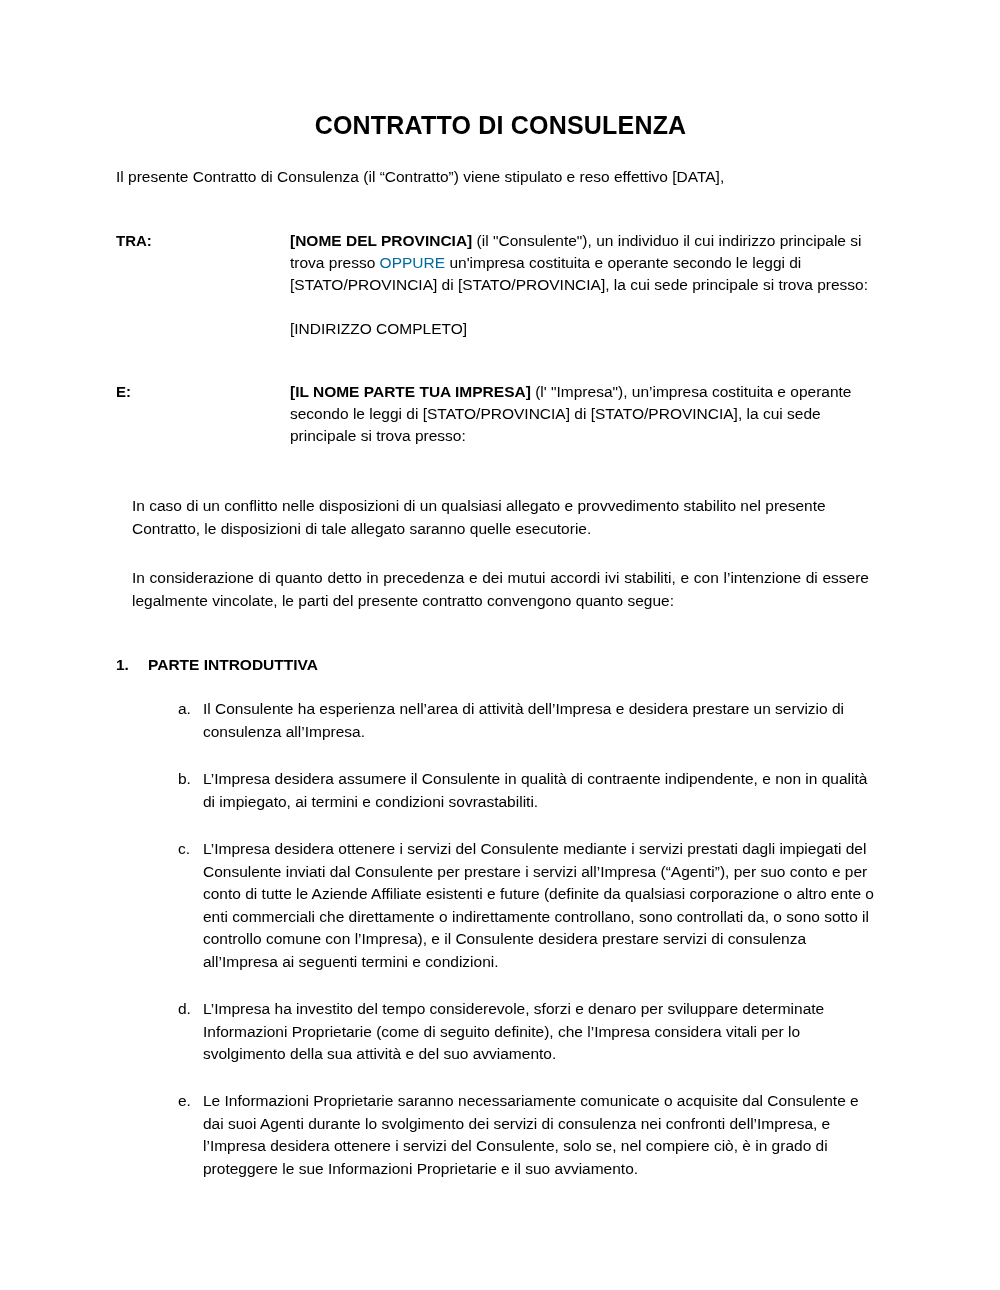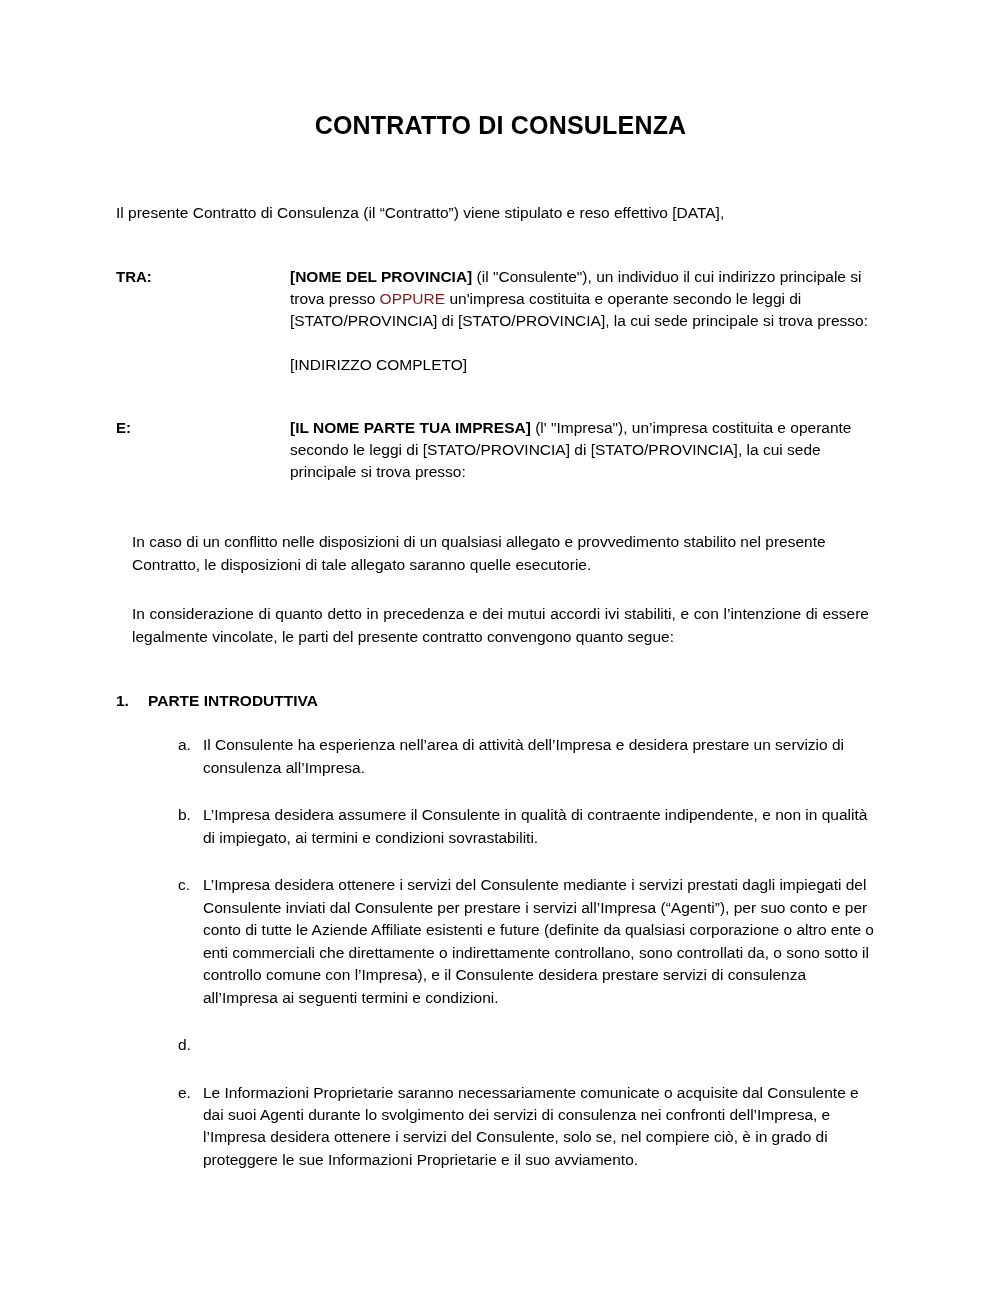--- a/index.html
+++ b/index.html
@@ -34,21 +34,21 @@
     letter-spacing: 0.2px;
     margin: 0;
     padding-top: 110px;
     line-height: 1.2;
   }
 
   
   .intro {
     font-size: 15.5px;
     line-height: 1.45;
-    margin-top: 62px;
+    margin-top: 26px;
   }
 
   
   .party {
     display: flex;
     align-items: flex-start;
     font-size: 15.5px;
     line-height: 1.42;
   }
   .party-tra { margin-top: 42px; }
@@ -65,21 +65,21 @@
   .party-body p {
     margin: 0;
   }
   .party-address {
     margin-top: 22px !important;
   }
   .strong-bracket {
     font-weight: bold;
   }
   .oppure {
-    color: #7f1d1d;
+    color: #0369a1;
   }
 
   
   .para {
     font-size: 15.5px;
     line-height: 1.45;
     margin: 16px;
   }
   .para-conflict { margin-top: 48px; }
   .para-consider {
@@ -177,20 +177,21 @@
       <li class="alpha-item">
         <span class="alpha-marker">b.</span>
         <span class="alpha-text">L’Impresa desidera assumere il Consulente in qualità di contraente indipendente, e non in qualità di impiegato, ai termini e condizioni sovrastabiliti.</span>
       </li>
       <li class="alpha-item">
         <span class="alpha-marker">c.</span>
         <span class="alpha-text">L’Impresa desidera ottenere i servizi del Consulente mediante i servizi prestati dagli impiegati del Consulente inviati dal Consulente per prestare i servizi all’Impresa (“Agenti”), per suo conto e per conto di tutte le Aziende Affiliate esistenti e future (definite da qualsiasi corporazione o altro ente o enti commerciali che direttamente o indirettamente controllano, sono controllati da, o sono sotto il controllo comune con l’Impresa), e il Consulente desidera prestare servizi di consulenza all’Impresa ai seguenti termini e condizioni.</span>
       </li>
       <li class="alpha-item">
         <span class="alpha-marker">d.</span>
+        <span class="alpha-text">L’Impresa ha investito del tempo considerevole, sforzi e denaro per sviluppare determinate Informazioni Proprietarie (come di seguito definite), che l’Impresa considera vitali per lo svolgimento della sua attività e del suo avviamento.</span>
       </li>
       <li class="alpha-item">
         <span class="alpha-marker">e.</span>
         <span class="alpha-text">Le Informazioni Proprietarie saranno necessariamente comunicate o acquisite dal Consulente e dai suoi Agenti durante lo svolgimento dei servizi di consulenza nei confronti dell’Impresa, e l’Impresa desidera ottenere i servizi del Consulente, solo se, nel compiere ciò, è in grado di proteggere le sue Informazioni Proprietarie e il suo avviamento.</span>
       </li>
     </ul>
 
   </div>
 
   <div class="footer">Contratto di consulenza</div>

